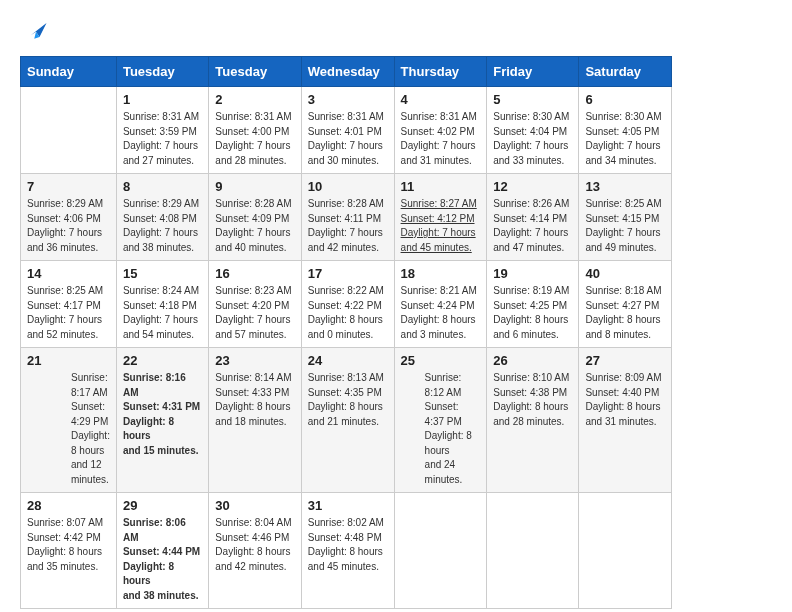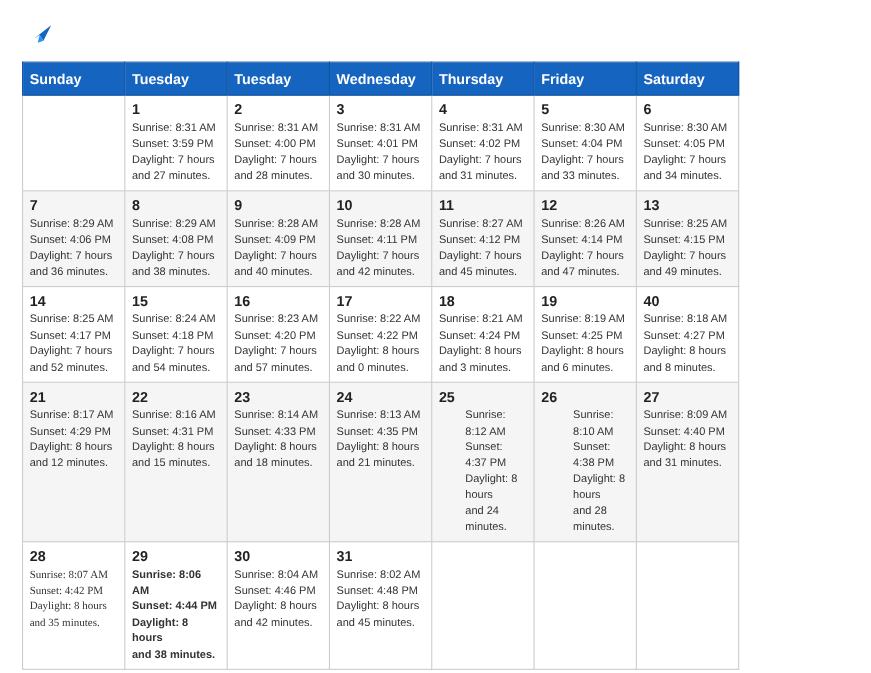--- a/index.html
+++ b/index.html
@@ -202,21 +202,21 @@
           </td>
           <td>
             <span class="day-num">10</span>
             <div class="day-info" style="white-space: pre-line;">Sunrise: 8:28 AM
 Sunset: 4:11 PM
 Daylight: 7 hours
 and 42 minutes.</div>
           </td>
           <td>
             <span class="day-num">11</span>
-            <div class="day-info" style="white-space: pre-line;">Sunrise: 8:27 AM
+            <div class="day-info" style="white-space: pre-line; text-decoration: underline;">Sunrise: 8:27 AM
 Sunset: 4:12 PM
 Daylight: 7 hours
 and 45 minutes.</div>
           </td>
           <td>
             <span class="day-num">12</span>
             <div class="day-info" style="white-space: pre-line;">Sunrise: 8:26 AM
 Sunset: 4:14 PM
 Daylight: 7 hours
 and 47 minutes.</div>
@@ -276,28 +276,28 @@
             <span class="day-num">40</span>
             <div class="day-info" style="white-space: pre-line;">Sunrise: 8:18 AM
 Sunset: 4:27 PM
 Daylight: 8 hours
 and 8 minutes.</div>
           </td>
         </tr>
         <tr>
           <td>
             <span class="day-num">21</span>
-            <div class="day-info" style="white-space: pre-line;">Sunrise: 8:17 AM
+            <div class="day-info" style="white-space: pre-line; margin-left: 44px;">Sunrise: 8:17 AM
 Sunset: 4:29 PM
 Daylight: 8 hours
 and 12 minutes.</div>
           </td>
           <td>
             <span class="day-num">22</span>
-            <div class="day-info" style="white-space: pre-line;">Sunrise: 8:16 AM
+            <div class="day-info" style="white-space: pre-line; font-weight: bold;">Sunrise: 8:16 AM
 Sunset: 4:31 PM
 Daylight: 8 hours
 and 15 minutes.</div>
           </td>
           <td>
             <span class="day-num">23</span>
             <div class="day-info" style="white-space: pre-line;">Sunrise: 8:14 AM
 Sunset: 4:33 PM
 Daylight: 8 hours
 and 18 minutes.</div>
@@ -311,37 +311,37 @@
           </td>
           <td>
             <span class="day-num">25</span>
             <div class="day-info" style="white-space: pre-line; margin-left: 24px;">Sunrise: 8:12 AM
 Sunset: 4:37 PM
 Daylight: 8 hours
 and 24 minutes.</div>
           </td>
           <td>
             <span class="day-num">26</span>
-            <div class="day-info" style="white-space: pre-line; margin-left: 29px;">Sunrise: 8:10 AM
+            <div class="day-info" style="white-space: pre-line;">Sunrise: 8:10 AM
 Sunset: 4:38 PM
 Daylight: 8 hours
 and 28 minutes.</div>
           </td>
           <td>
             <span class="day-num">27</span>
             <div class="day-info" style="white-space: pre-line;">Sunrise: 8:09 AM
 Sunset: 4:40 PM
 Daylight: 8 hours
 and 31 minutes.</div>
           </td>
         </tr>
         <tr>
           <td>
             <span class="day-num">28</span>
-            <div class="day-info" style="white-space: pre-line; font-family: Liberation Serif, serif;">Sunrise: 8:07 AM
+            <div class="day-info" style="white-space: pre-line;">Sunrise: 8:07 AM
 Sunset: 4:42 PM
 Daylight: 8 hours
 and 35 minutes.</div>
           </td>
           <td>
             <span class="day-num">29</span>
             <div class="day-info" style="white-space: pre-line; font-weight: bold;">Sunrise: 8:06 AM
 Sunset: 4:44 PM
 Daylight: 8 hours
 and 38 minutes.</div>

